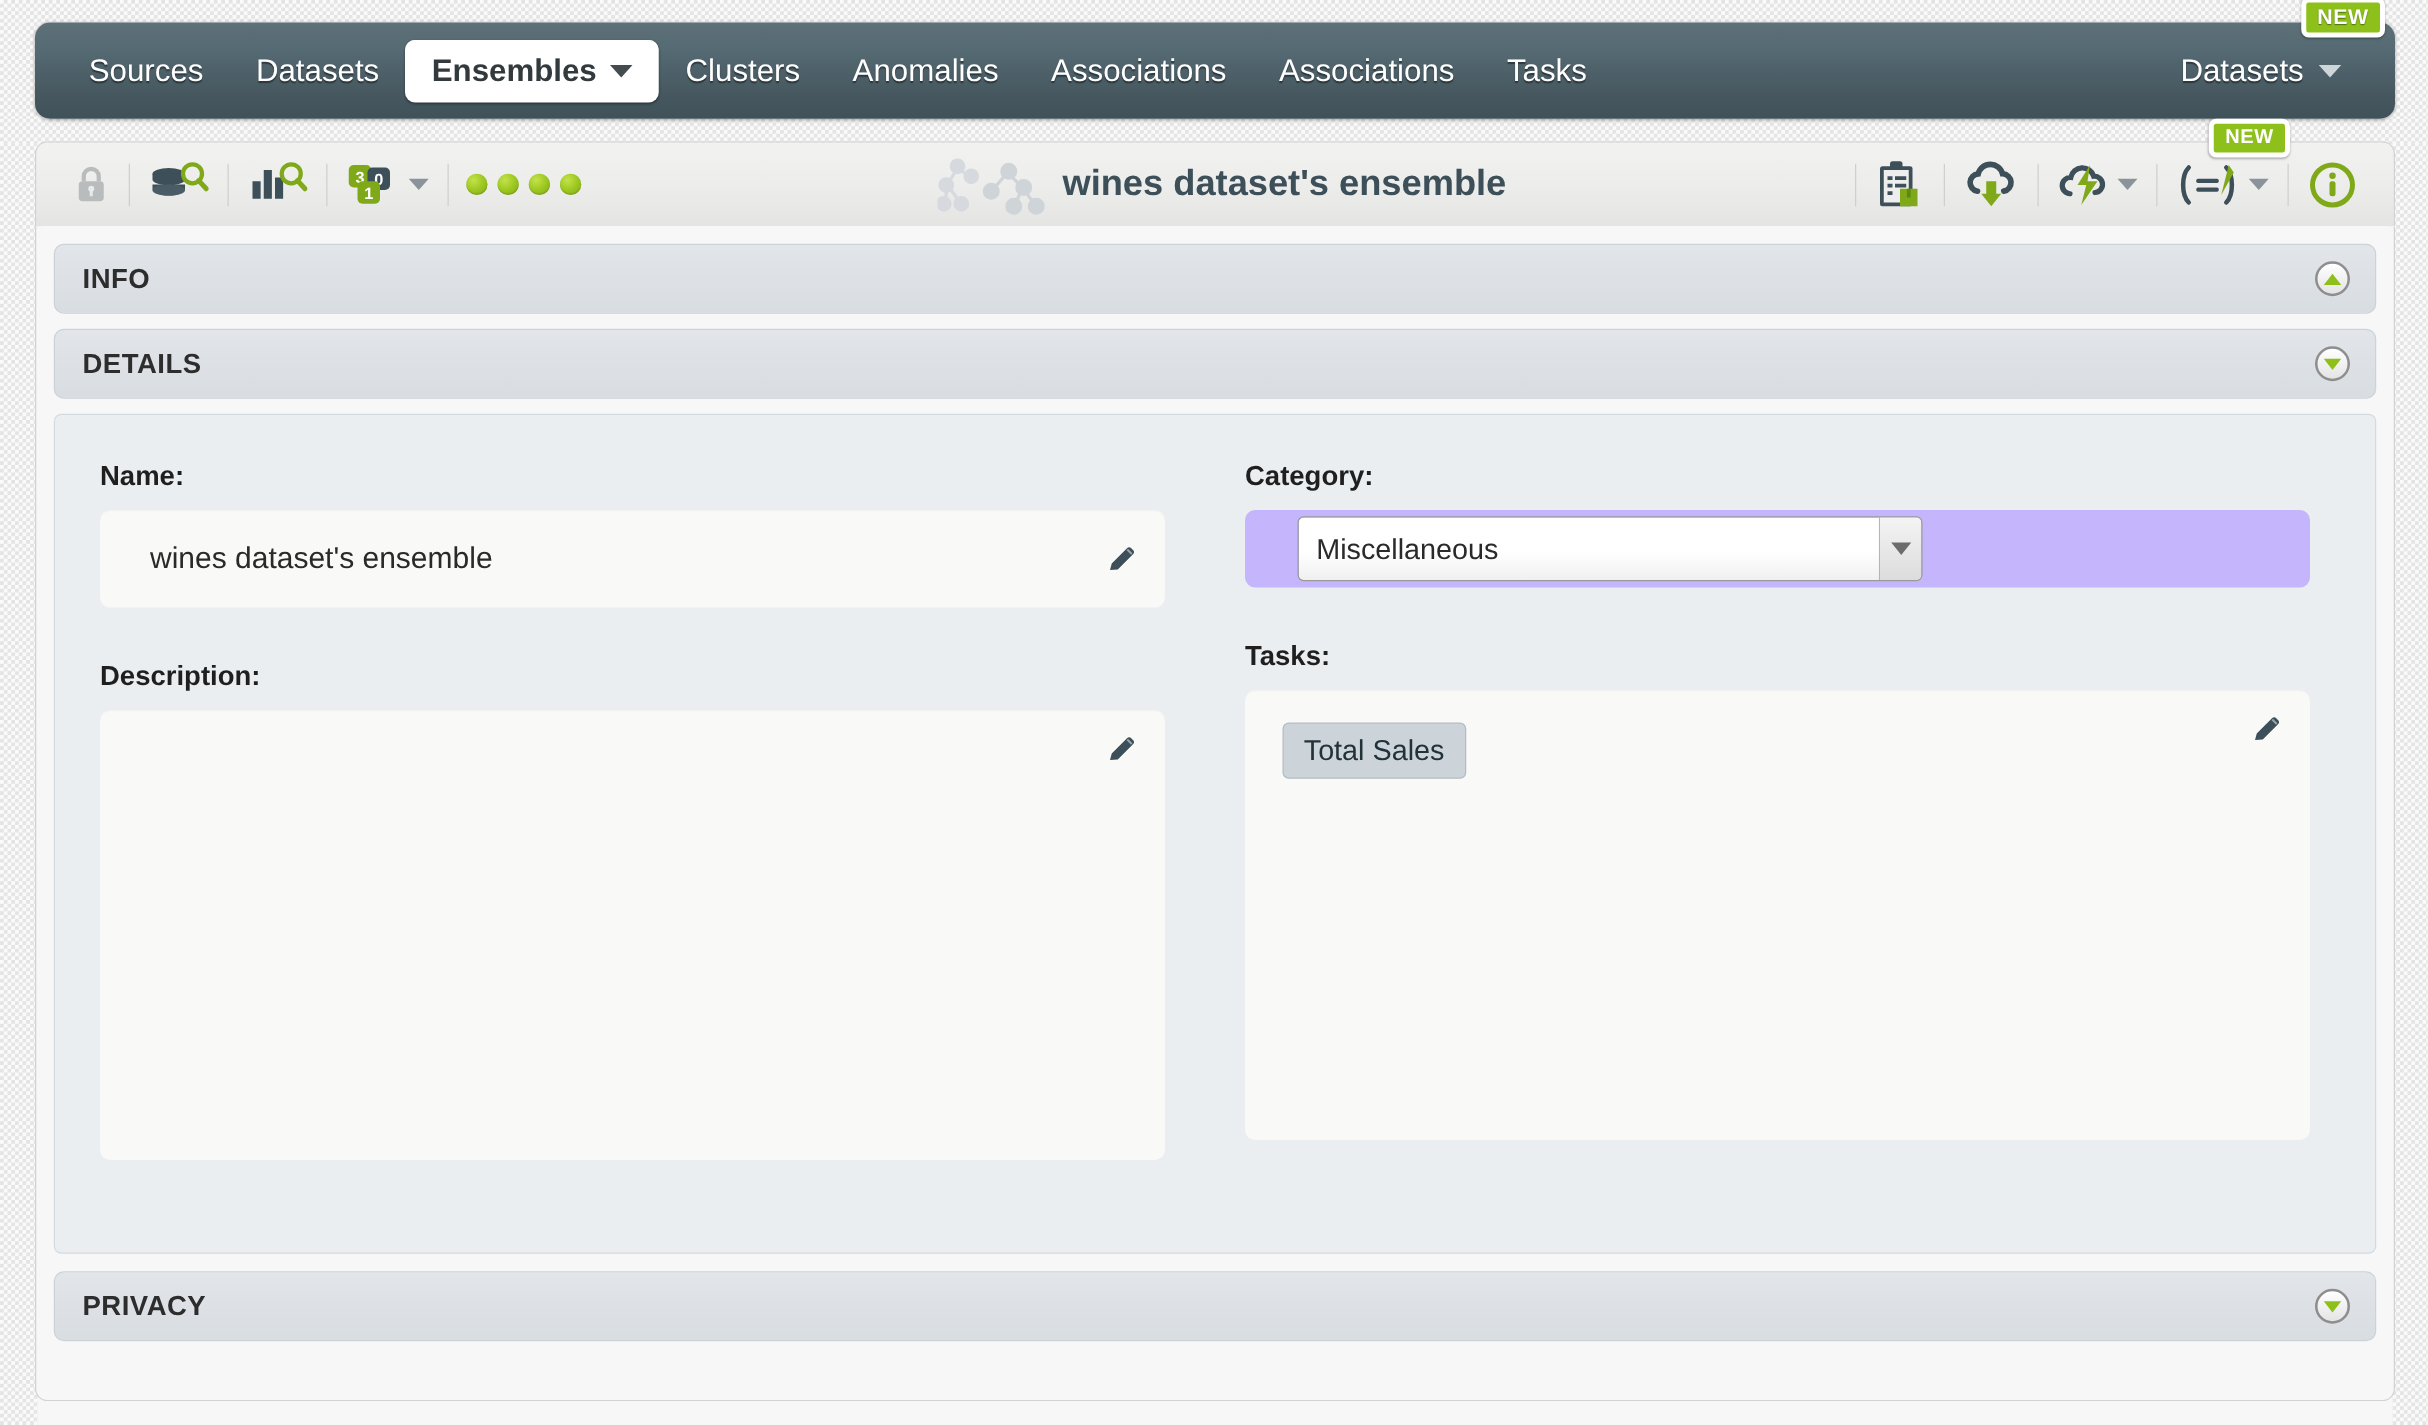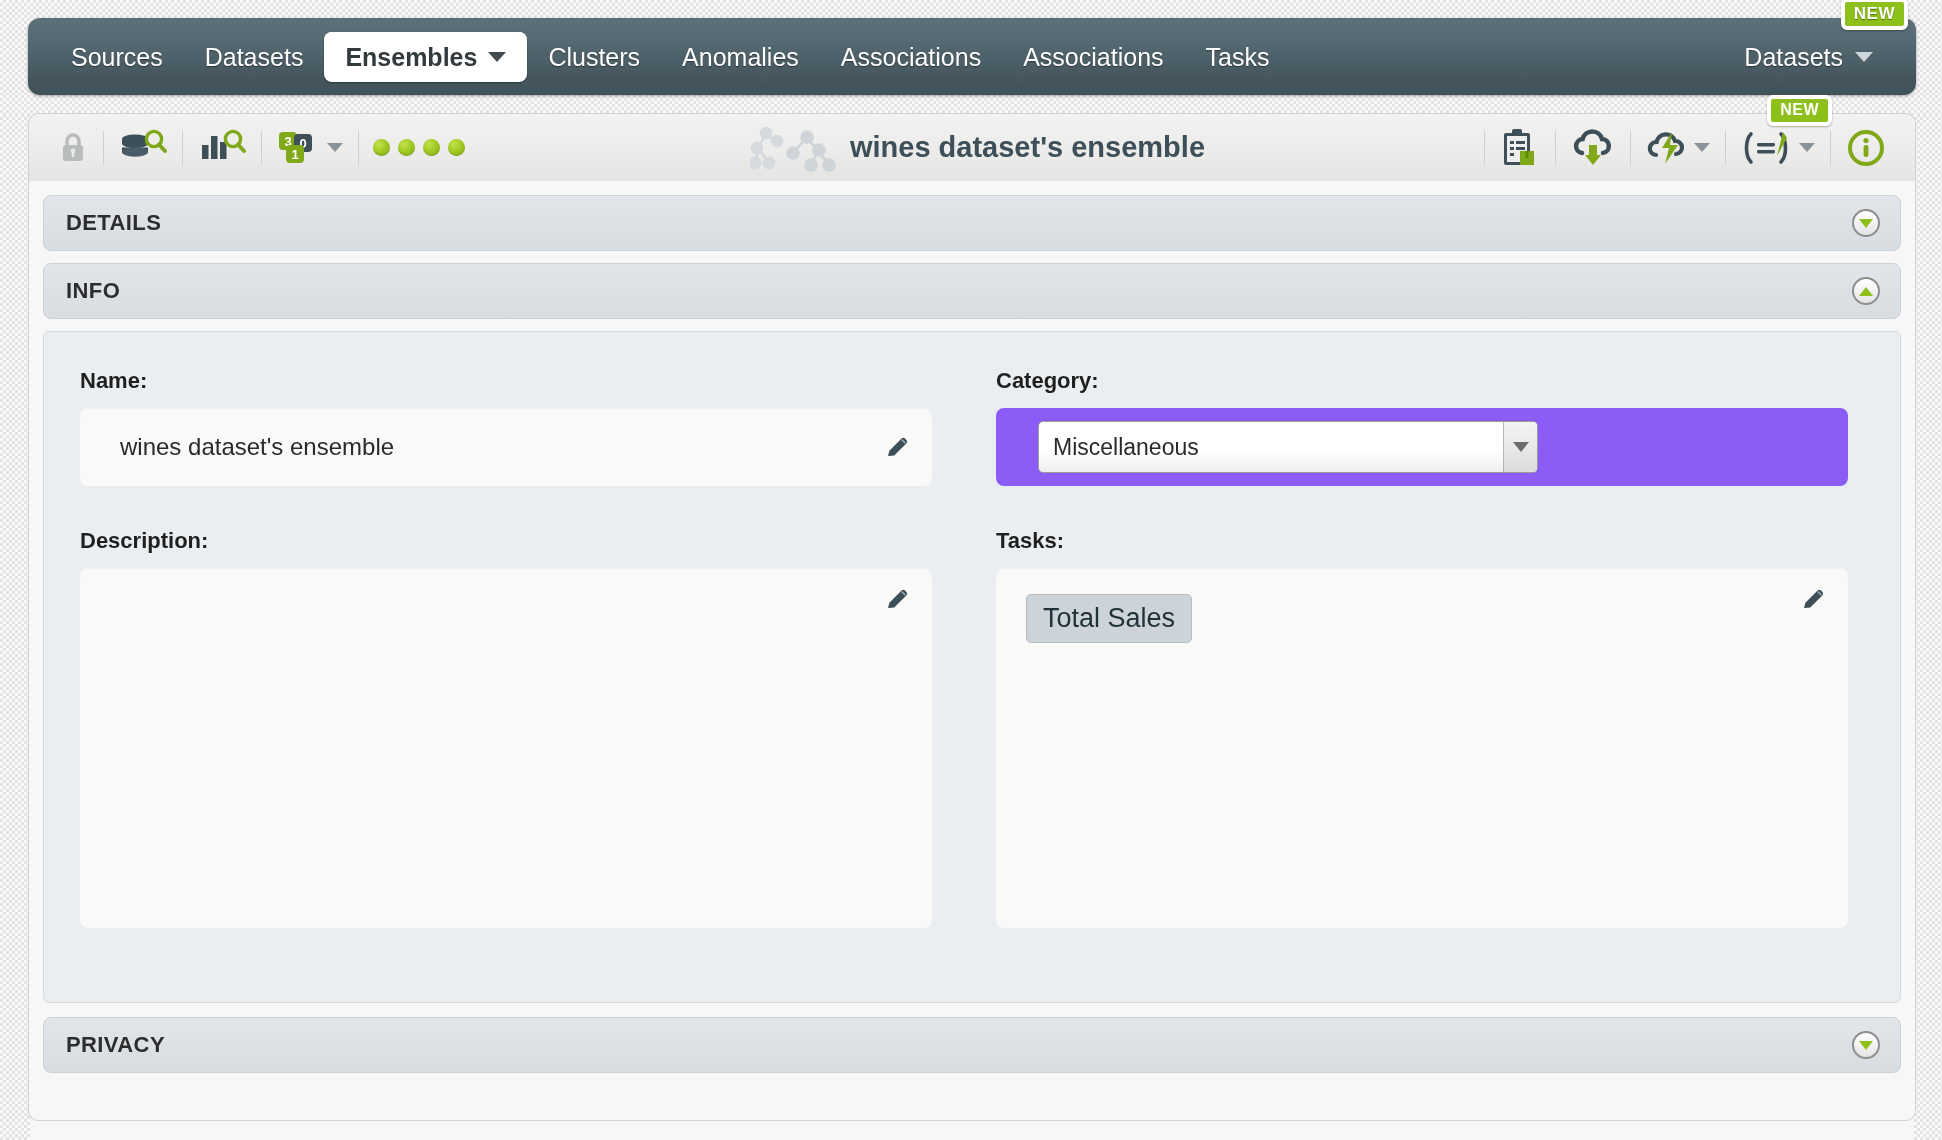--- a/index.html
+++ b/index.html
@@ -201,23 +201,23 @@
   .field-box.short { height: 78px; display: flex; align-items: center; padding: 0 40px; }
   .field-box.tall  { height: 360px; }
   .field-value { font-size: 24px; color: #2a2a2a; }
   .pencil {
     position: absolute; top: 18px; right: 22px;
     width: 26px; height: 26px; cursor: pointer;
   }
   .field-box.short .pencil { top: 50%; transform: translateY(-50%); }
 
   .select-wrap {
-    background: #8b5cf6;
+    background: #c4b5fd;
     border-radius: 8px;
-    height: 78px;
+    height: 62px;
     display: flex; align-items: center;
     padding: 0 26px 0 42px;
   }
   select.category {
     -webkit-appearance: none; appearance: none;
     width: 500px; height: 52px;
     font-size: 23px; font-family: "Liberation Sans", sans-serif;
     color: #2a2a2a;
     padding: 0 46px 0 14px;
     border: 1px solid #9a9a9a;
@@ -242,21 +242,21 @@
     border-right: 8px solid transparent;
     border-top: 10px solid #6c6c6c;
   }
 
   .tag-area { height: 360px; padding: 26px 30px; }
   .tag {
     display: inline-block;
     background: #ccd4d9;
     border: 1px solid #b3bcc2;
     border-radius: 5px;
-    font-size: 27px; color: #22323a;
+    font-size: 23px; color: #22323a;
     padding: 8px 16px;
     cursor: pointer;
   }
 
   #privacy-header { margin-top: 14px; margin-bottom: 0; }
   svg { display: block; }
 </style>
 </head>
 <body>
 
@@ -448,29 +448,29 @@
         <circle cx="20" cy="12.5" r="2.6" fill="#7fa918"></circle>
         <rect x="17.6" y="17" width="4.8" height="12" rx="2" fill="#7fa918"></rect>
       </svg>
     </span>
   </div>
 </div>
 
 <div id="content">
 
   <div class="section-header">
+    <span class="label">INFO</span>
+    <span class="collapse-toggle up">
+      <i></i>
+    </span>
+  </div>
+
+  <div class="section-header">
     <span class="label">DETAILS</span>
     <span class="collapse-toggle down">
-      <i></i>
-    </span>
-  </div>
-
-  <div class="section-header">
-    <span class="label">INFO</span>
-    <span class="collapse-toggle up">
       <i></i>
     </span>
   </div>
 
   <div id="info-body">
 
     <div class="col">
       <div class="field-label">Name:</div>
       <div class="field-box short">
         <span class="field-value">wines dataset's ensemble</span>

